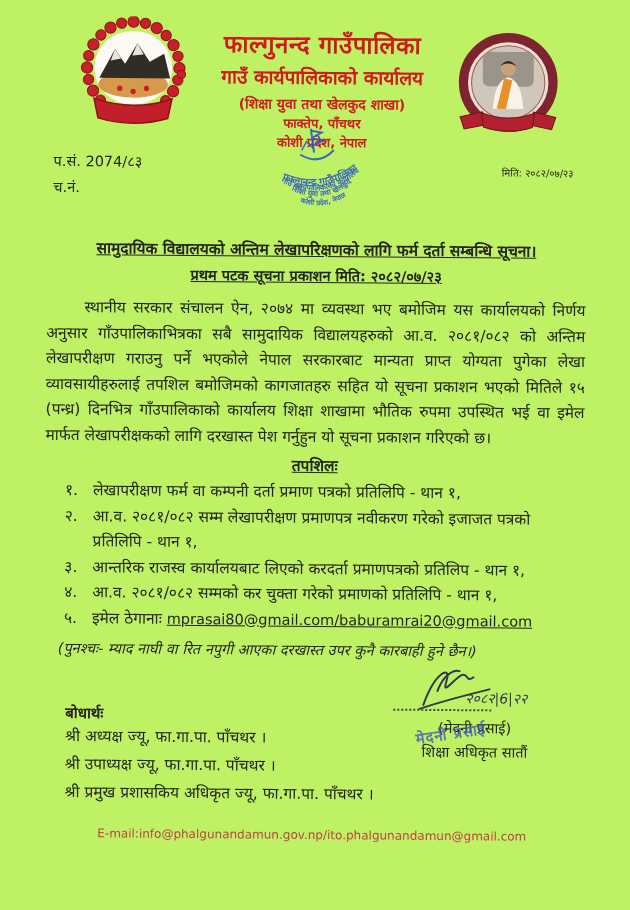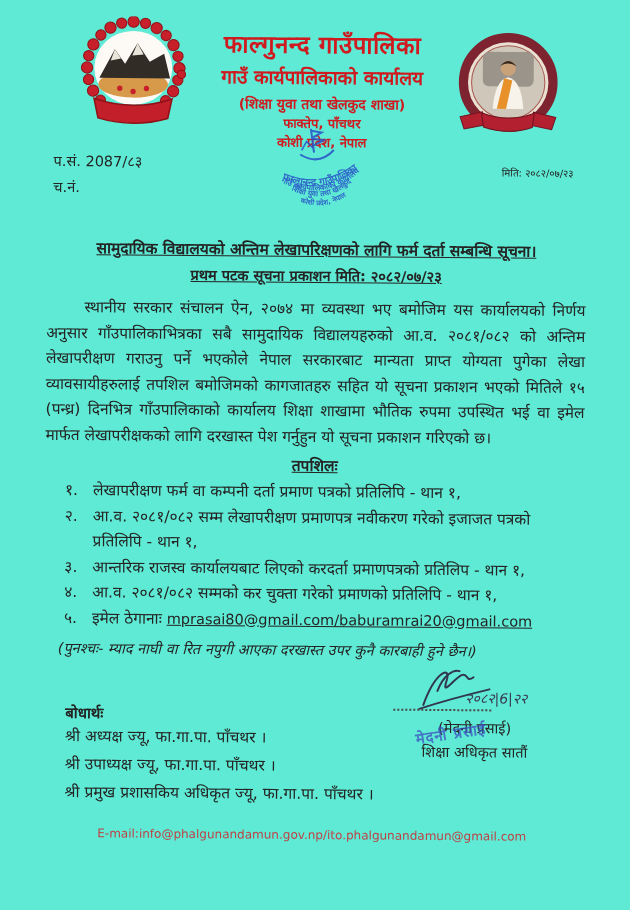--- a/index.html
+++ b/index.html
@@ -1,18 +1,18 @@
 <!DOCTYPE html>
 <html><head>
 <meta charset="utf-8">
 <style>
   html,body{margin:0;padding:0;background:#e8e8e8;}
   .page{
     position:relative;width:630px;height:910px;margin:0 auto;
-    background:#5eead4;overflow:hidden;
+    background:#bef264;overflow:hidden;
     font-family:"DejaVu Sans", sans-serif;color:#242424;
   }
   .tilt{position:absolute;inset:0;transform:rotate(0.45deg);transform-origin:50% 40%;}
 
   
   .header-zone{position:relative;height:232px;}
   .emblem-left{position:absolute;left:70px;top:18px;width:126px;height:118px;}
   .emblem-right{position:absolute;left:450px;top:28px;width:112px;height:112px;}
   .header-text{position:absolute;left:180px;top:30px;width:280px;text-align:center;line-height:1.25;}
   .h-line1{font-size:24px;font-weight:bold;color:#cf1b20;letter-spacing:.5px;}
@@ -131,21 +131,21 @@
         <path d="M56,30 Q73,44 90,30"></path>
         <path d="M58,26 L64,18 L70,26" stroke-width="1.5"></path>
       </g>
       <text class="st-txt" font-size="10"><textPath href="#arcA" startOffset="50%" text-anchor="middle">फाल्गुनन्द गाउँपालिका</textPath></text>
       <text class="st-txt" font-size="8"><textPath href="#arcB" startOffset="50%" text-anchor="middle">गाउँ कार्यपालिकाको कार्यालय</textPath></text>
       <text class="st-txt" font-size="7.5"><textPath href="#arcC" startOffset="50%" text-anchor="middle">शिक्षा युवा तथा खेलकुद</textPath></text>
       <text class="st-txt" font-size="7"><textPath href="#arcD" startOffset="50%" text-anchor="middle">कोशी प्रदेश, नेपाल</textPath></text>
     </svg>
 
     <div class="ref-left">
-      <div>प.सं. 2087/८३</div>
+      <div>प.सं. 2074/८३</div>
       <div>च.नं.</div>
     </div>
     <div class="ref-right">मिति: २०८२/०७/२३</div>
   </div>
 
   <div class="content">
 
     <h1 class="notice-title">सामुदायिक विद्यालयको अन्तिम लेखापरिक्षणको लागि फर्म दर्ता सम्बन्धि सूचना।</h1>
     <div class="publish-line">प्रथम पटक सूचना प्रकाशन मिति: २०८२/०७/२३</div>
 

